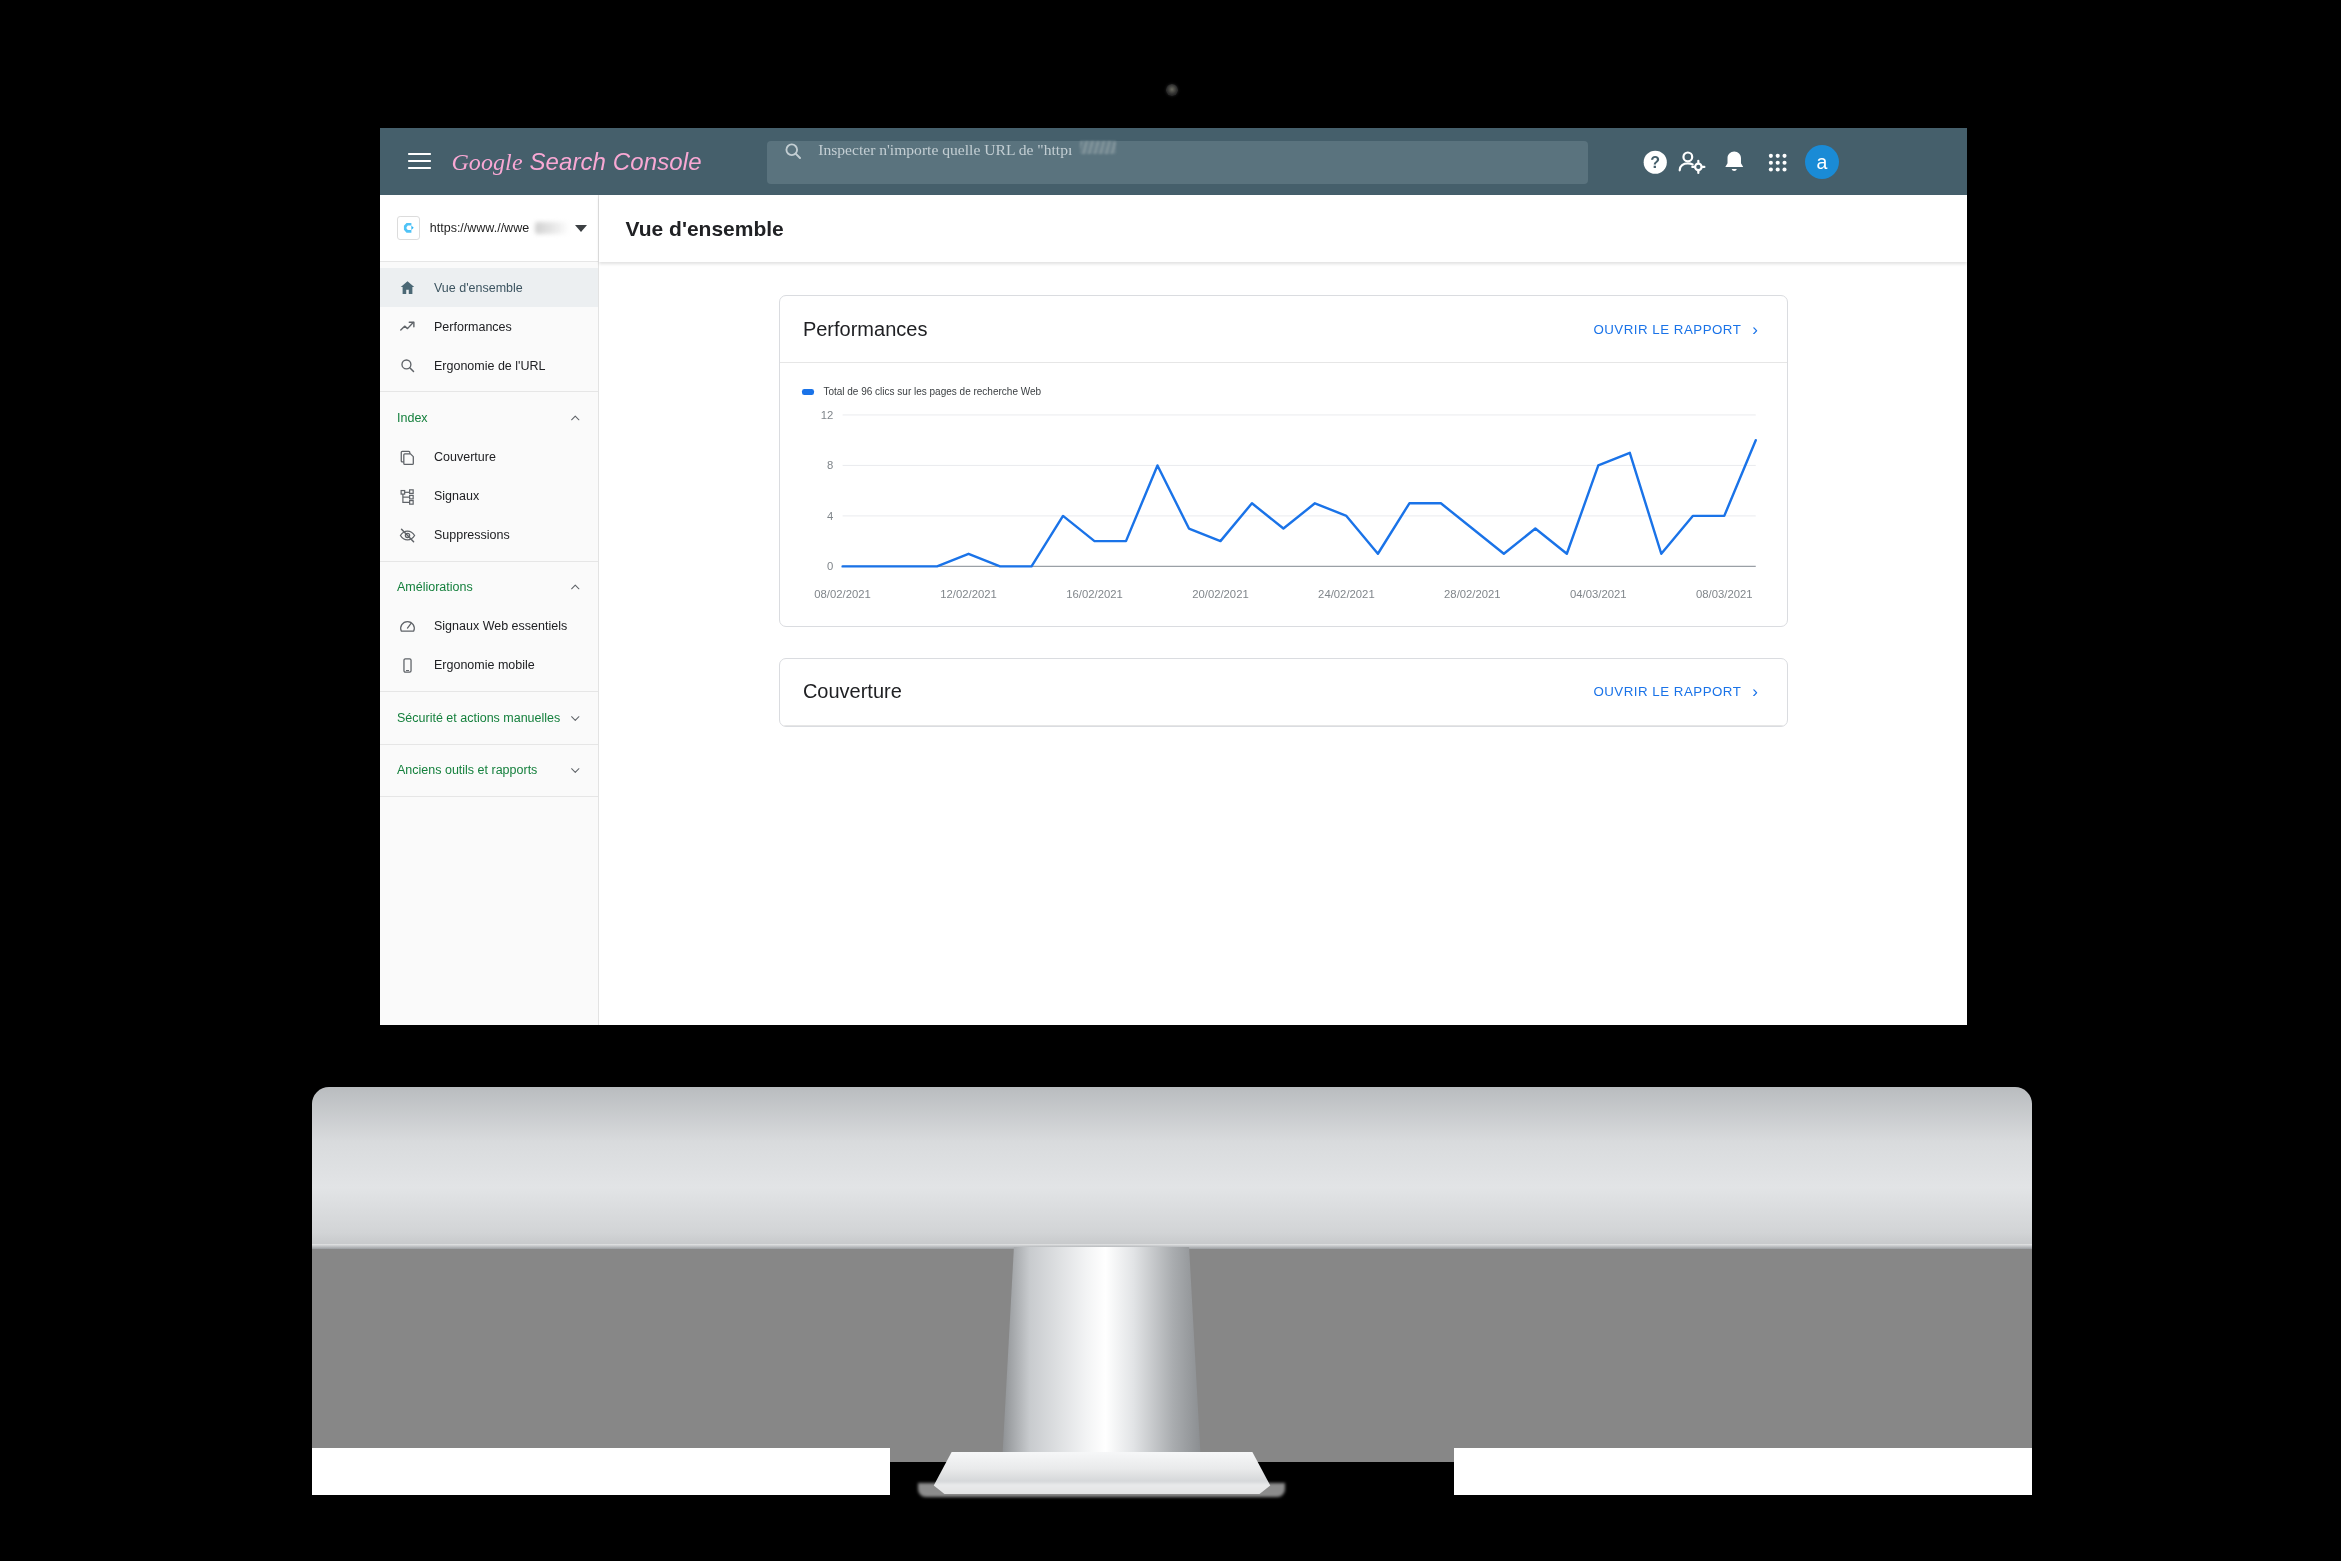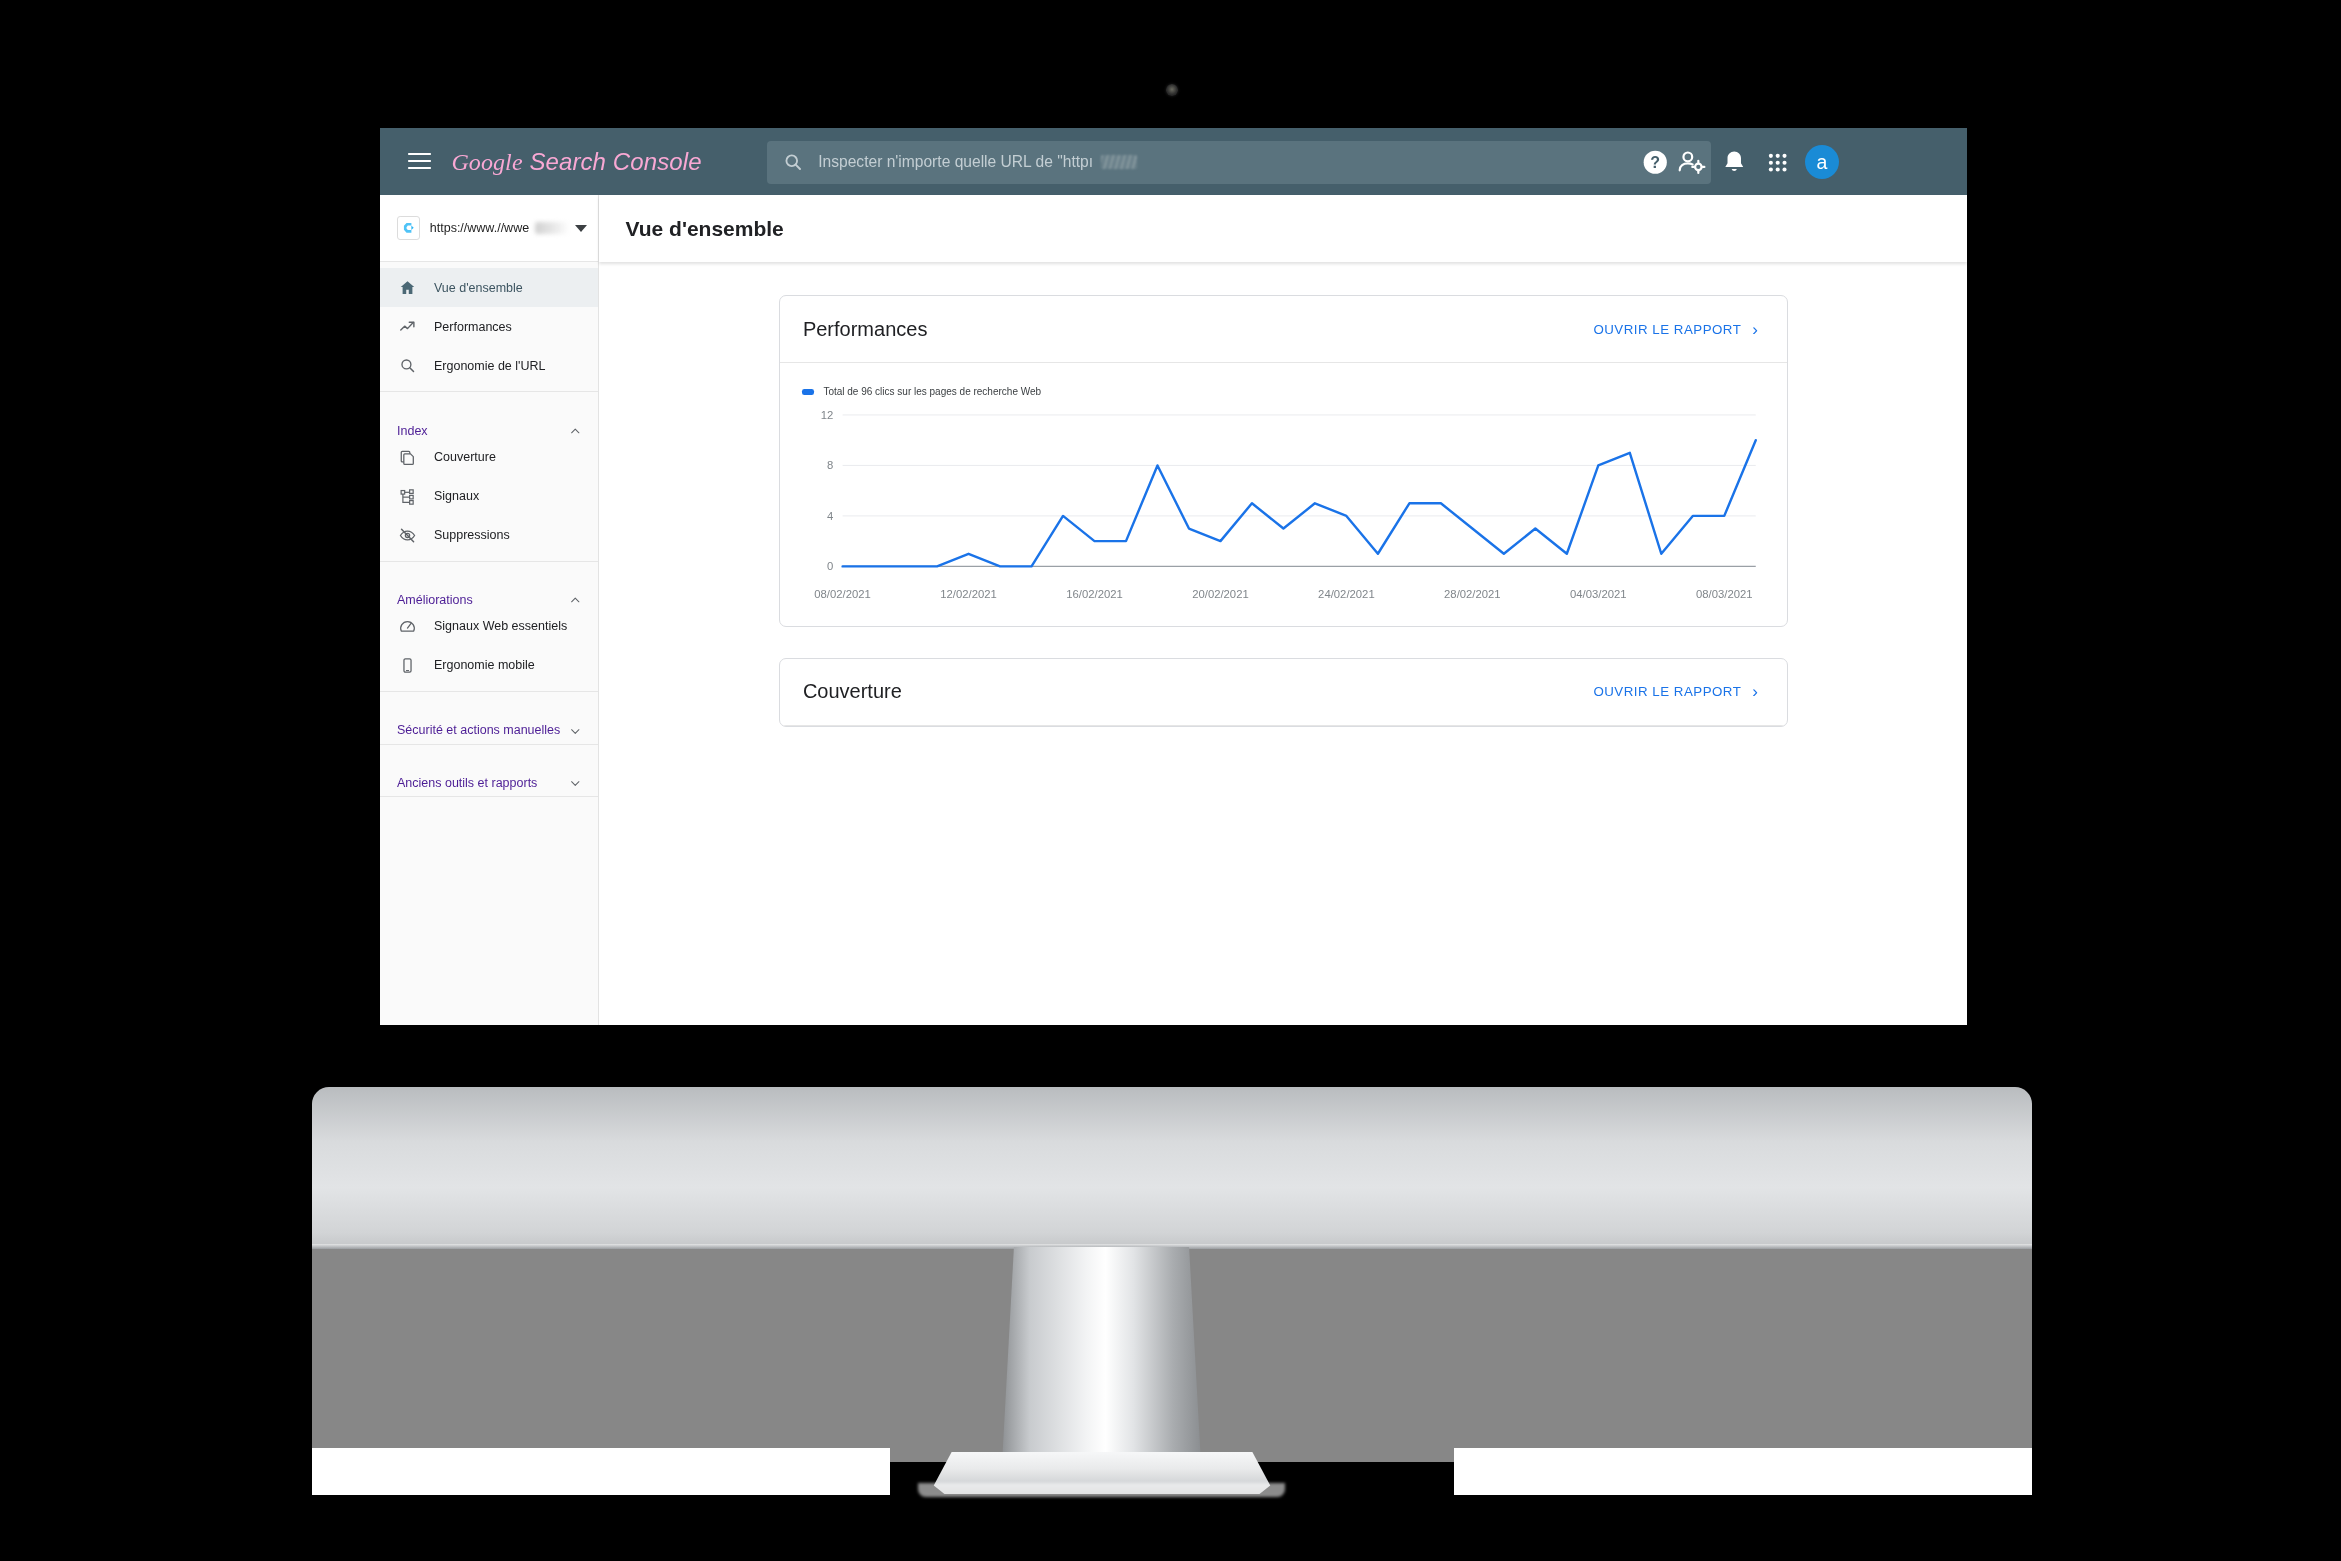--- a/index.html
+++ b/index.html
@@ -69,22 +69,22 @@
     background: #455f6b; display: flex; align-items: center;
   }
   #menu-btn { width: 23.4px; height: 17px; margin-left: 28px; cursor: pointer; }
   #menu-btn span { display:block; height:2.3px; background:#fff; margin-bottom:4.7px; border-radius:0.8px; }
   #menu-btn span:last-child { margin-bottom:0; }
   #brand { margin-left: 20px; color:#f9a8d4; font-size: 24px; letter-spacing:0.1px; white-space:nowrap;font-style:italic; }
   #brand .g { font-family: "Liberation Serif", serif; font-weight:400; }
   #brand .b1 { font-weight: 400; }
   #searchbox {
     position: absolute; left: 387px; top: 12.5px;
-    width: 944px; height: 43px; background: #5a737e; border-radius: 3.9px;
-    display:flex; align-items:center; cursor:text;
+    width: 821px; height: 43px; background: #5a737e; border-radius: 3.9px;
+    display:flex; cursor:text;font-family:Liberation Serif, serif;
   }
   #search-icon { margin-left: 15.6px; width:20px; height:20px; flex:none; }
   #search-ph { margin-left: 15.6px; color:#c3ced3; font-size:15.6px; white-space:nowrap; }
   #search-redact {
     margin-left: 7.8px; width: 36px; height: 13.3px;
     background: repeating-linear-gradient(105deg,#8b9ca3 0 2.3px,#6d838c 2.3px 5.5px);
     filter: blur(1.1px); opacity:.85; border-radius:1.6px;
   }
   .bar-icon { position:absolute; top:21px; width:26.5px; height:26.5px; cursor:pointer; }
   #ic-help  { left: 1262px; }
@@ -117,22 +117,22 @@
     filter: blur(2.3px); border-radius:2.3px;
   }
   #prop-caret { width:0;height:0;border-left:6.2px solid transparent;border-right:6.2px solid transparent;border-top:7px solid #3c4043;flex:none; }
 
   .nav-group { border-bottom:0.8px solid #e6e6e6; padding: 6.2px 0; }
   .nav-item { display:flex; align-items:center; height:39px; padding-left:17px; cursor:pointer; font-size:12.5px; color:#202124; }
   .nav-item.active { background:#eceff1; color:#3c5460; font-weight:500; }
   .nav-item .ni-icon { width:20px; height:20px; flex:none; display:flex; align-items:center; justify-content:center; }
   .nav-item .ni-label { margin-left:17px; white-space:nowrap; }
   .sec-header {
-    display:flex; align-items:flex-end; justify-content:space-between;
-    height:39px; padding:0 17px; cursor:pointer; font-size:12.5px; color:#4c1d95;
+    display:flex; align-items:center; justify-content:space-between;
+    height:39px; padding:0 17px; cursor:pointer; font-size:12.5px; color:#15803d;
   }
   .chev { width:12.5px; height:12.5px; flex:none; }
 
   
   #content { flex:1; display:flex; flex-direction:column; min-width:0; background:#fff; }
   #page-header {
     height:67px; flex:none; display:flex; align-items:center; padding-left:26.5px;
     background:#fff; box-shadow: 0 1.6px 3.1px rgba(0,0,0,.12); z-index:2;
   }
   #page-title { font-size:21px; color:#202124; }

